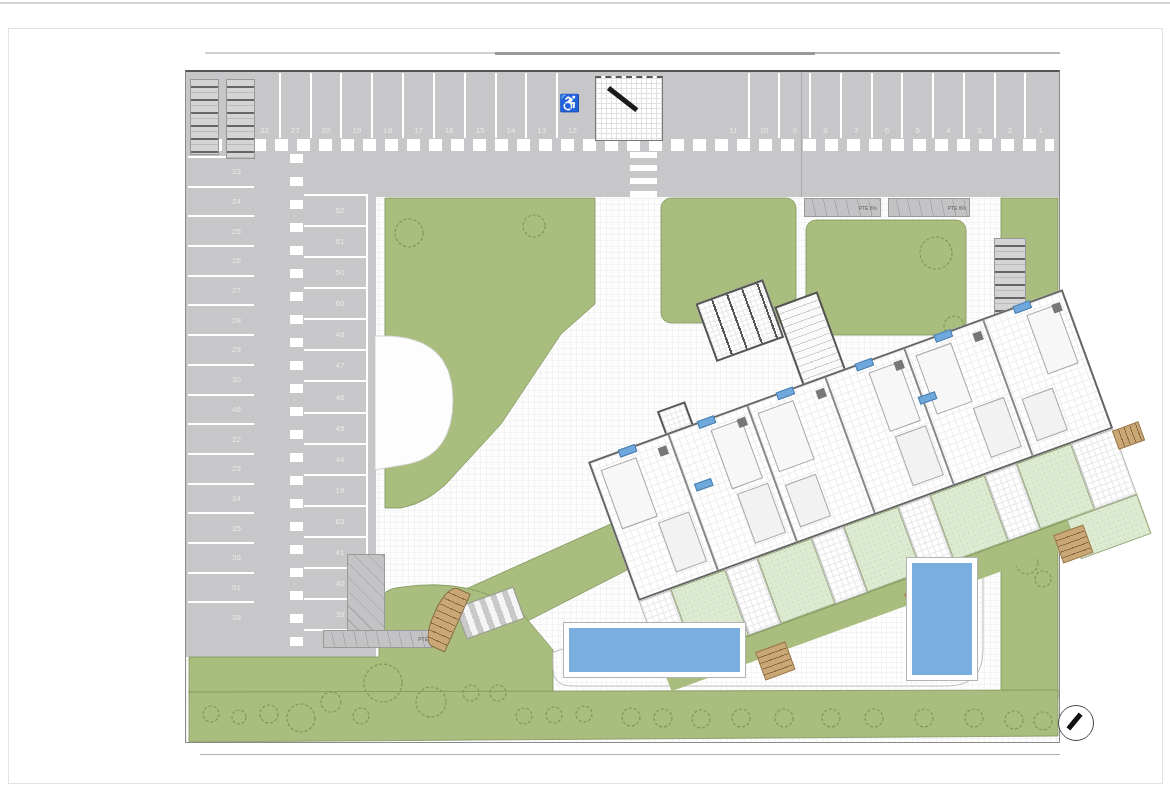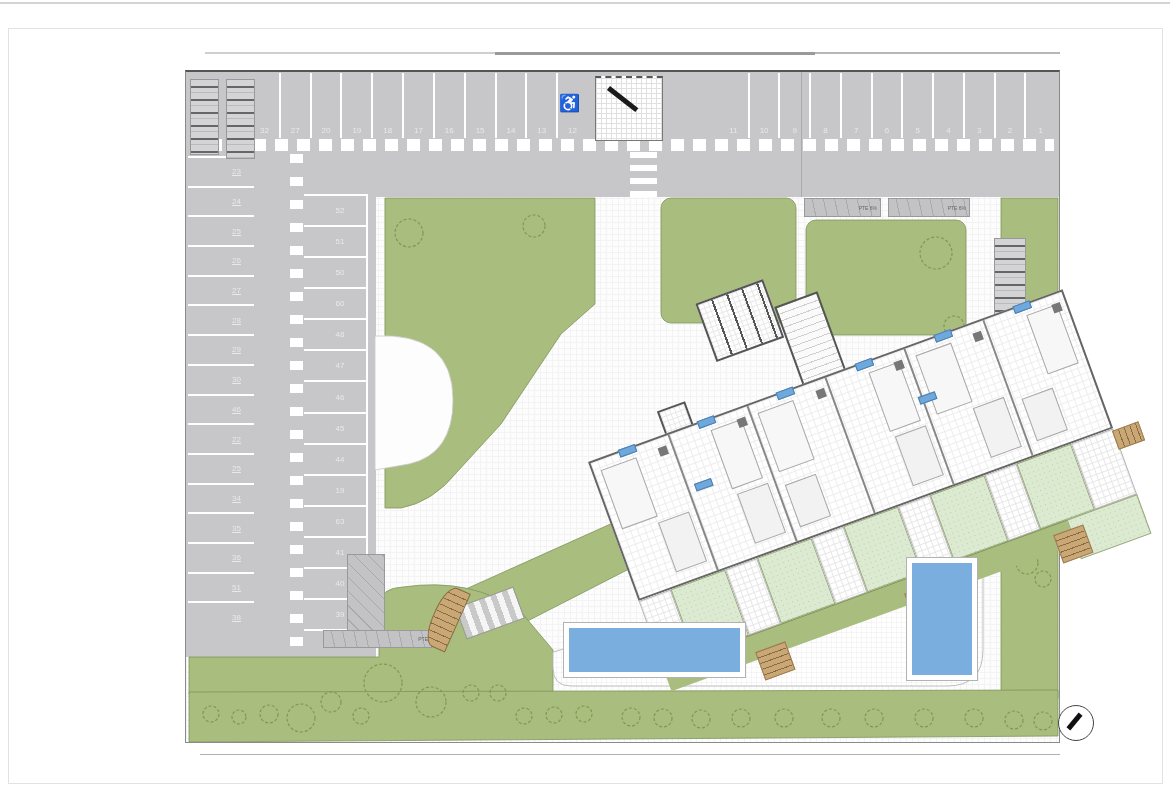--- a/index.html
+++ b/index.html
@@ -29,21 +29,21 @@
   .stall-row{display:flex;flex-direction:row;}
   .stall-col{display:flex;flex-direction:column;}
   .stall{flex:1;position:relative;color:#e9e9e9;font-size:8px;}
   .stall-row .stall{border-right:2px solid #fff;display:flex;align-items:flex-end;justify-content:center;padding-bottom:3px;}
   .stall-row .stall:last-child{border-right:none;}
   .stall-col .stall{border-bottom:2px solid #fff;display:flex;align-items:center;}
   .stall-col .stall:last-child{border-bottom:none;}
   #row-left{left:64px;top:1px;width:337px;height:65px;}
   #row-right{left:533px;top:1px;width:336px;height:65px;}
   #col-left{left:2px;top:84px;width:66px;height:473px;border-top:2px solid #fff;}
-  #col-left .stall{justify-content:flex-end;padding-right:13px;text-decoration:underline;}
+  #col-left .stall{justify-content:flex-end;padding-right:13px;}
   #col-mid{left:118px;top:122px;width:62px;height:433px;border:2px solid #fff;border-left:none;}
   #col-mid .stall{justify-content:center;padding-left:10px;}
   #handicap{left:366px;top:20px;width:36px;height:24px;color:#fff;font-size:17px;line-height:24px;text-align:center;}
   
   #zebra-h{left:23px;top:67px;width:845px;height:12px;
      background:repeating-linear-gradient(90deg,#fff 0 13px,transparent 13px 22px);}
   #walk-v{left:104px;top:82px;width:13px;height:500px;
      background:repeating-linear-gradient(180deg,#fff 0 9px,transparent 9px 23px);}
   #zebra-entry{left:444px;top:80px;width:27px;height:45px;
      background:repeating-linear-gradient(180deg,#fff 0 6px,transparent 6px 13px);}

